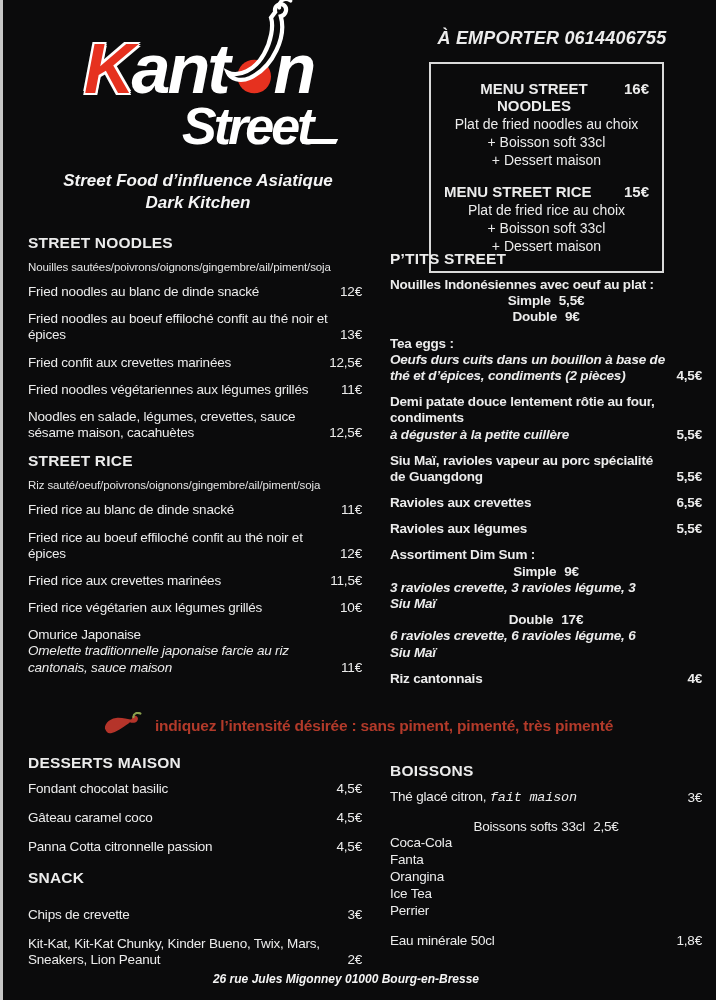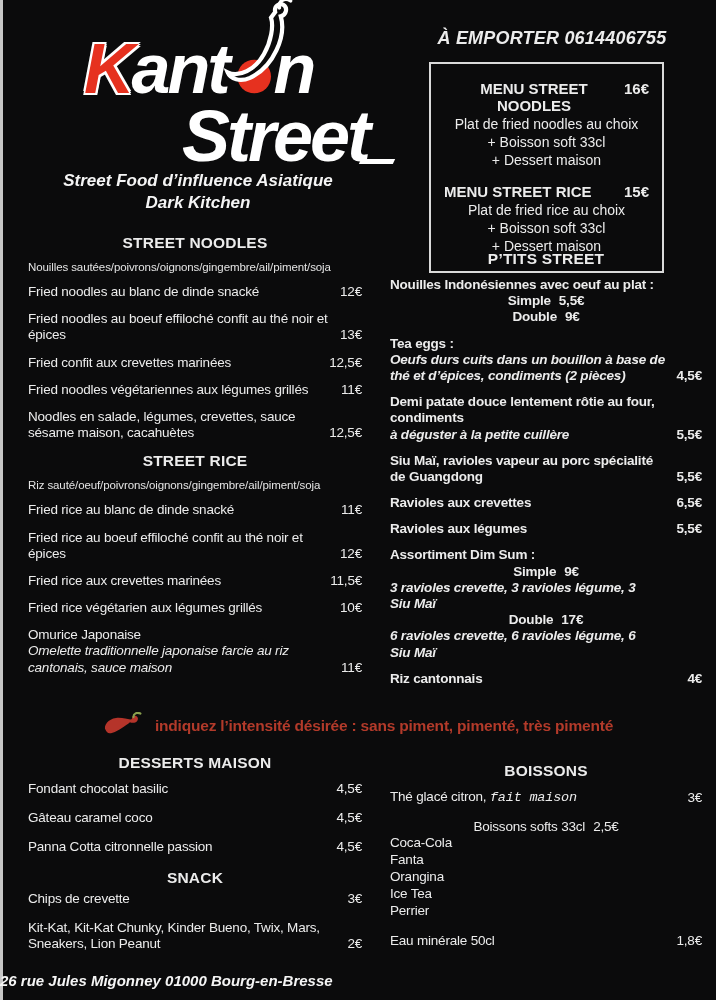--- a/index.html
+++ b/index.html
@@ -8,40 +8,40 @@
   .edge-strip{position:absolute;left:0;top:0;width:3px;height:100%;background:#c7c7c7;}
 
   
   .logo{position:absolute;left:84px;top:34px;width:310px;}
   .logo-row1{font-size:70px;font-weight:bold;font-style:italic;letter-spacing:-3px;
              line-height:1;white-space:nowrap;color:#fff;}
   .logo-k{color:#e6311f;
           text-shadow:-2px -2px 0 #fff,2px -2px 0 #fff,-2px 2px 0 #fff,2px 2px 0 #fff,0 2px 0 #fff,2px 0 0 #fff;}
   .logo-o{display:inline-block;position:relative;width:46px;height:44px;vertical-align:baseline;}
   .logo-o svg{position:absolute;left:-6px;top:-52px;overflow:visible;}
-  .logo-row2{font-size:72px;font-weight:bold;font-style:italic;letter-spacing:-3px;
+  .logo-row2{font-size:52px;font-weight:bold;font-style:italic;letter-spacing:-3px;
              line-height:1;margin:-4px 0 0 98px;color:#fff;position:relative;display:inline-block;}
   .logo-swash{position:absolute;right:-26px;bottom:8px;width:34px;height:5px;background:#fff;transform:skewX(-25deg);}
   .tagline{position:absolute;left:26px;top:170px;width:344px;text-align:center;
            font-weight:bold;font-style:italic;font-size:17px;line-height:1.3;color:#f5f5f5;}
 
   
   .takeaway{position:absolute;left:400px;top:28px;width:304px;text-align:center;
             font-weight:bold;font-style:italic;font-size:18px;letter-spacing:0.2px;}
   .menu-box{position:absolute;left:429px;top:62px;width:235px;box-sizing:border-box;
             border:2px solid #dadada;padding:16px 8px 16px;text-align:center;}
   .menu-entry+.menu-entry{margin-top:13px;}
   .menu-title-row{display:flex;justify-content:space-between;font-weight:bold;font-size:15px;
                   padding:0 5px;margin-bottom:1px;}
   .menu-line{font-size:14px;line-height:1.3;}
 
   
   .col-left{position:absolute;left:28px;top:234px;width:334px;}
   .col-right{position:absolute;left:390px;top:250px;width:312px;}
-  .sec-title{text-align:center;font-weight:bold;font-size:15.5px;margin:0 0 9px;letter-spacing:0.2px;}
+  .sec-title{text-align:left;font-weight:bold;font-size:15.5px;margin:0 0 9px;letter-spacing:0.2px;}
   .mt{margin-top:8px;}
   .sec-sub{font-size:11.5px;letter-spacing:-0.1px;margin:0 0 11px;color:#e4e4e4;}
   .item,.group{font-size:13.5px;line-height:1.2;letter-spacing:-0.2px;}
   .col-left .item,.col-left .group{margin-bottom:11px;}
   .col-right .item,.col-right .group{margin-bottom:10px;font-weight:bold;}
   .item{display:flex;justify-content:space-between;align-items:flex-end;}
   .itext{display:block;}
   .iname{display:block;}
   .idesc{display:block;font-style:italic;}
   .dim-desc{max-width:252px;}
@@ -49,28 +49,28 @@
   .subrow{display:flex;justify-content:center;}
 
   
   .spice-note{position:absolute;left:0;top:712px;width:716px;display:flex;
               justify-content:center;align-items:center;gap:12px;}
   .spice-text{color:#b23a2a;font-weight:bold;font-size:15.5px;letter-spacing:-0.2px;}
 
   
   .desserts{position:absolute;left:28px;top:754px;width:334px;}
   .desserts .item{margin-bottom:13px;}
-  .snack-title{margin-top:4px;margin-bottom:4px;}
+  .snack-title{margin-top:4px;margin-bottom:20px;}
   .boissons{position:absolute;left:390px;top:762px;width:312px;}
   .boissons .item,.boissons .group{margin-bottom:13px;}
   .opt{font-size:13.5px;line-height:1.25;letter-spacing:-0.2px;}
   .inline-italic{font-style:italic;font-family:Liberation Mono, monospace;}
 
-  .address{position:absolute;left:0;top:972px;width:692px;
-           font-weight:bold;font-style:italic;font-size:15px;color:#f5f5f5;}
+  .address{position:absolute;left:0;top:972px;width:692px;text-align:center;
+           font-weight:bold;font-style:italic;font-size:12px;color:#f5f5f5;}
 </style>
 </head>
 <body>
 
 <div class="page">
   <div class="edge-strip"></div>
 
   <div class="logo">
     <div class="logo-row1"><span class="logo-k">K</span><span>ant</span><span class="logo-o"><svg width="70" height="110" viewBox="0 0 100 150">
         <circle cx="46" cy="110" r="24" fill="#e6311f"></circle>

